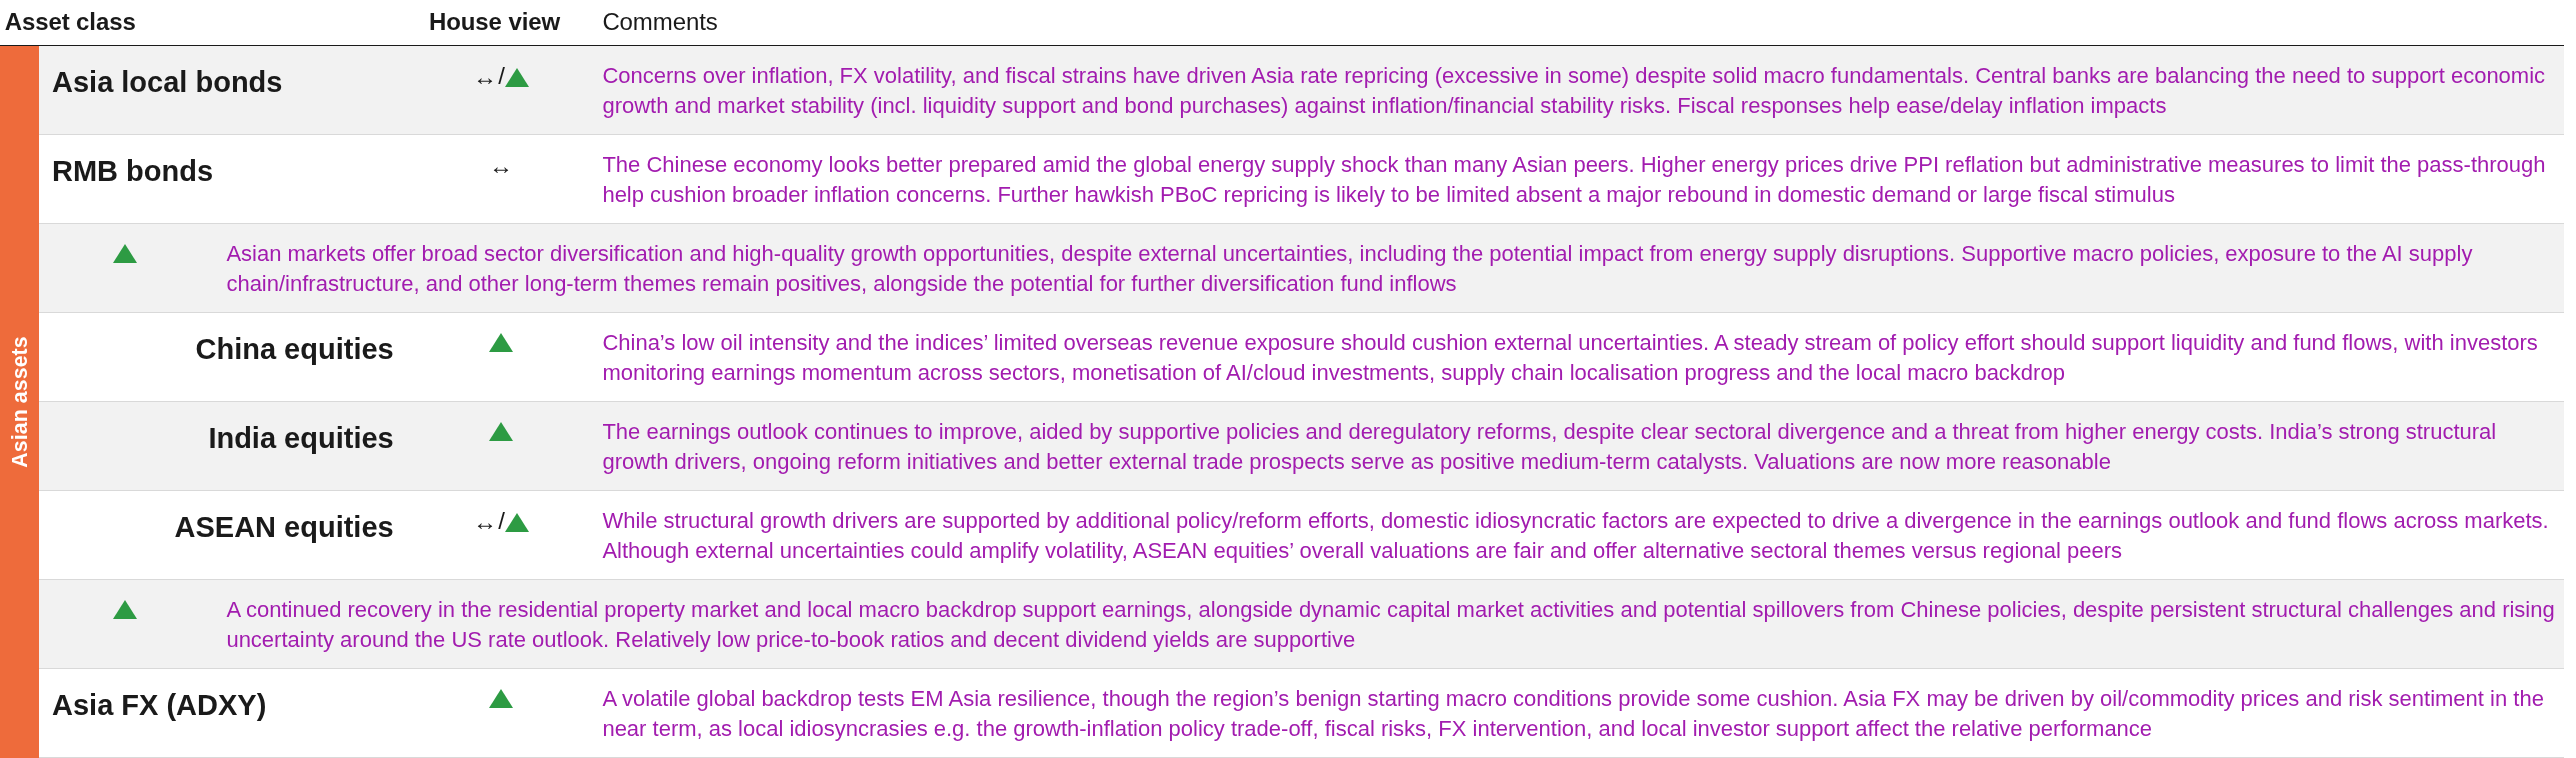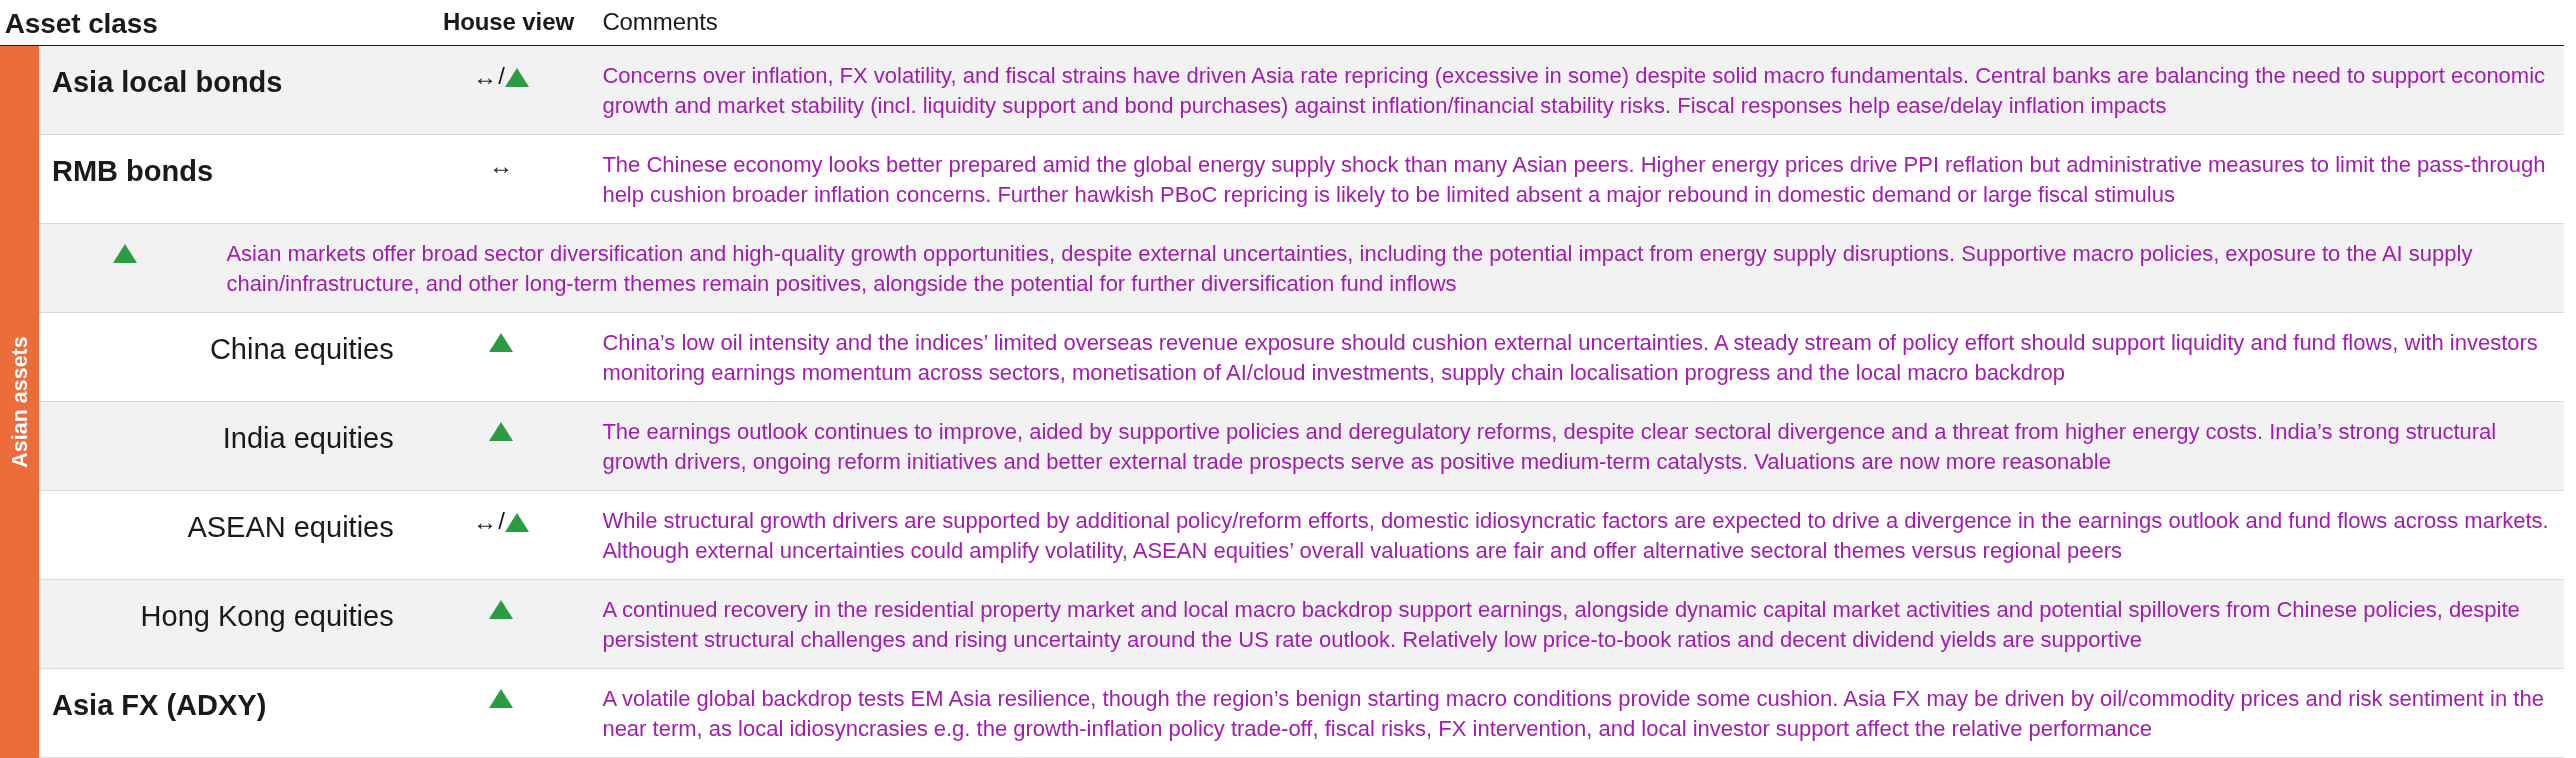--- a/index.html
+++ b/index.html
@@ -28,28 +28,28 @@
     align-items: flex-start;
     height: 46px;
     box-sizing: border-box;
     padding-top: 8.3px;
     border-bottom: 1.8px solid #1a1a1a;
   }
   .hdr-assetclass {
     width: 415px;
     box-sizing: border-box;
     padding-left: 4.7px;
-    font-size: 28px;
+    font-size: 24px;
     font-weight: bold;
     letter-spacing: -0.1px;
   }
   .hdr-houseview {
     width: 172px;
     box-sizing: border-box;
-    text-align: right;
+    text-align: center;
     padding-right: 13px;
     font-size: 24px;
     font-weight: bold;
     letter-spacing: -0.1px;
   }
   .hdr-comments {
     flex: 1;
     box-sizing: border-box;
     padding-left: 15.4px;
     font-size: 24px;
@@ -112,21 +112,21 @@
     padding: 18px 10.7px 12px 13px;
     font-size: 29px;
     line-height: 1.25;
   }
   .cell-asset.bold {
     font-weight: bold;
   }
   .cell-asset.indent {
     text-align: right;
     padding-right: 21.3px;
-    font-weight: normal;
+    font-weight: bold;
     padding-left: 39px;
   }
 
   .cell-view {
     width: 172px;
     flex: 0 0 172px;
     box-sizing: border-box;
     padding: 18px 0 12px 0;
     text-align: center;
     font-size: 22.5px;
@@ -226,21 +226,20 @@
         <div class="row plain">
           <div class="cell-asset indent">ASEAN equities</div>
           <div class="cell-view"><span class="view-arrows">
               <span class="sym-flat">↔</span>
               <span class="sym-slash">/</span>
               <span class="sym-up"></span>
             </span></div>
           <div class="cell-comment">While structural growth drivers are supported by additional policy/reform efforts, domestic idiosyncratic factors are expected to drive a divergence in the earnings outlook and fund flows across markets. Although external uncertainties could amplify volatility, ASEAN equities’ overall valuations are fair and offer alternative sectoral themes versus regional peers</div>
         </div>
         <div class="row shaded">
-          <div class="cell-asset indent">Hong Kong equities</div>
           <div class="cell-view"><span class="view-arrows">
               <span class="sym-up"></span>
             </span></div>
           <div class="cell-comment">A continued recovery in the residential property market and local macro backdrop support earnings, alongside dynamic capital market activities and potential spillovers from Chinese policies, despite persistent structural challenges and rising uncertainty around the US rate outlook. Relatively low price-to-book ratios and decent dividend yields are supportive</div>
         </div>
         <div class="row plain">
           <div class="cell-asset bold">Asia FX (ADXY)</div>
           <div class="cell-view"><span class="view-arrows">
               <span class="sym-up"></span>
             </span></div>

